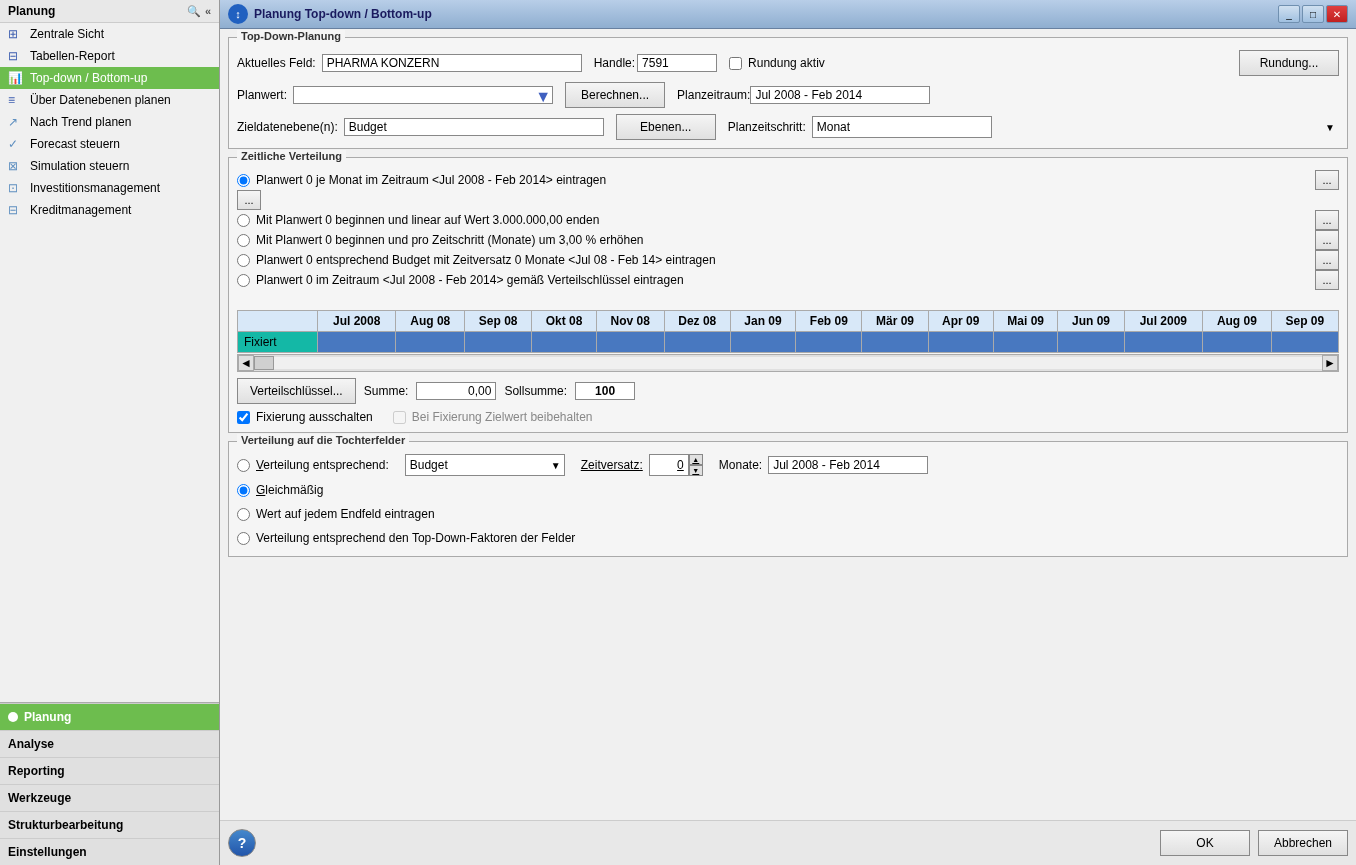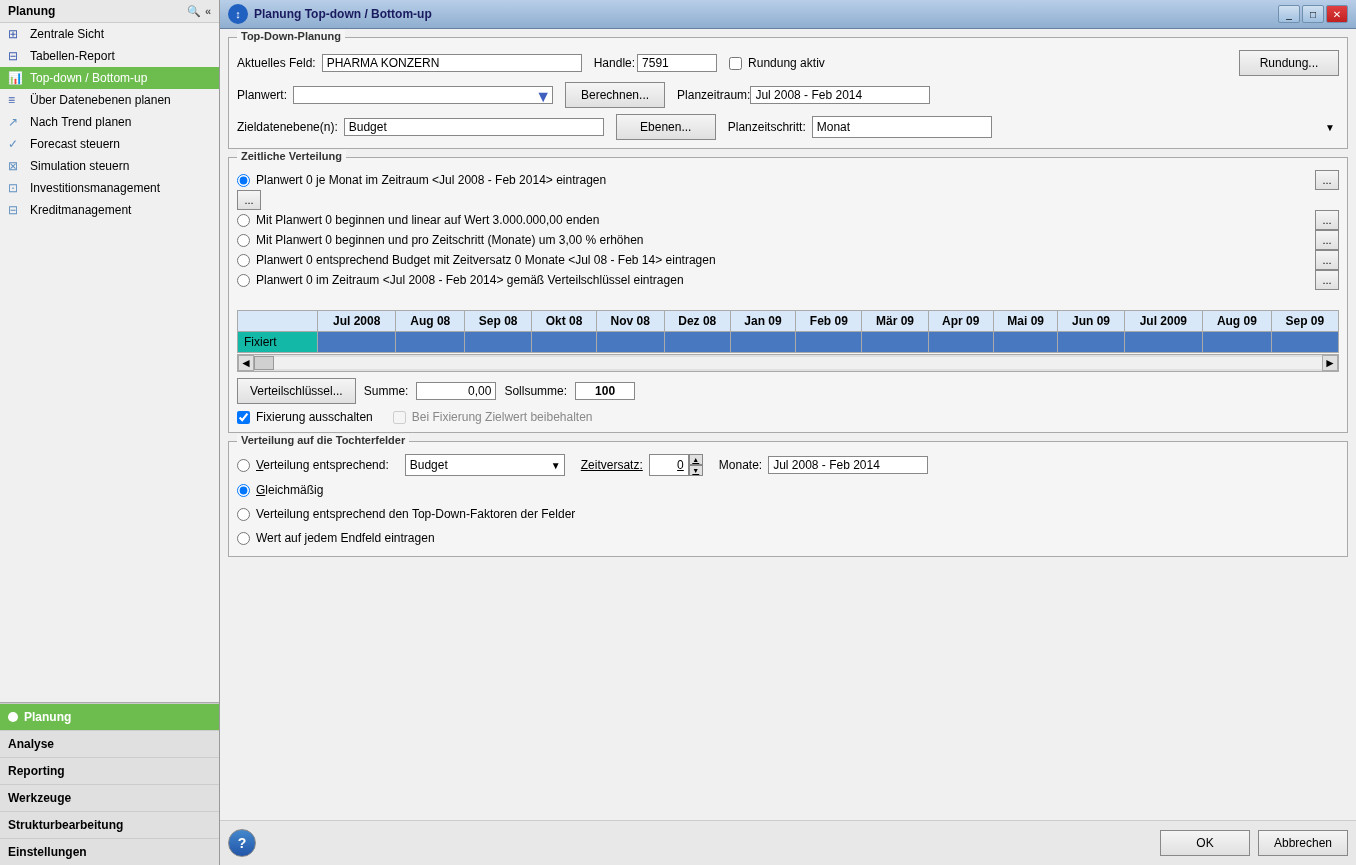--- a/index.html
+++ b/index.html
@@ -365,25 +365,25 @@
           </div>
         </div>
 
         <div style="display:flex;flex-direction:column;gap:4px;margin-top:4px;">
           <div class="radio-option">
             <input type="radio" name="verteilung" checked="" style="">
             <span><span class="underline">G</span>leichmäßig</span>
           </div>
           <div class="radio-option">
             <input type="radio" name="verteilung" style="">
-            <span>Verteilung entsprechend den Top-Down-Faktoren der Felder</span>
+            <span>Wert auf jedem Endfeld eintragen</span>
           </div>
           <div class="radio-option">
             <input type="radio" name="verteilung" style="">
-            <span>Wert auf jedem Endfeld eintragen</span>
+            <span>Verteilung entsprechend den Top-Down-Faktoren der Felder</span>
           </div>
         </div>
       </div>
 
     </div>
 
     <div class="bottom-bar">
       <button class="help-btn">?</button>
       <div style="flex:1;"></div>
       <button class="btn btn-large" style="min-width:90px;">OK</button>

